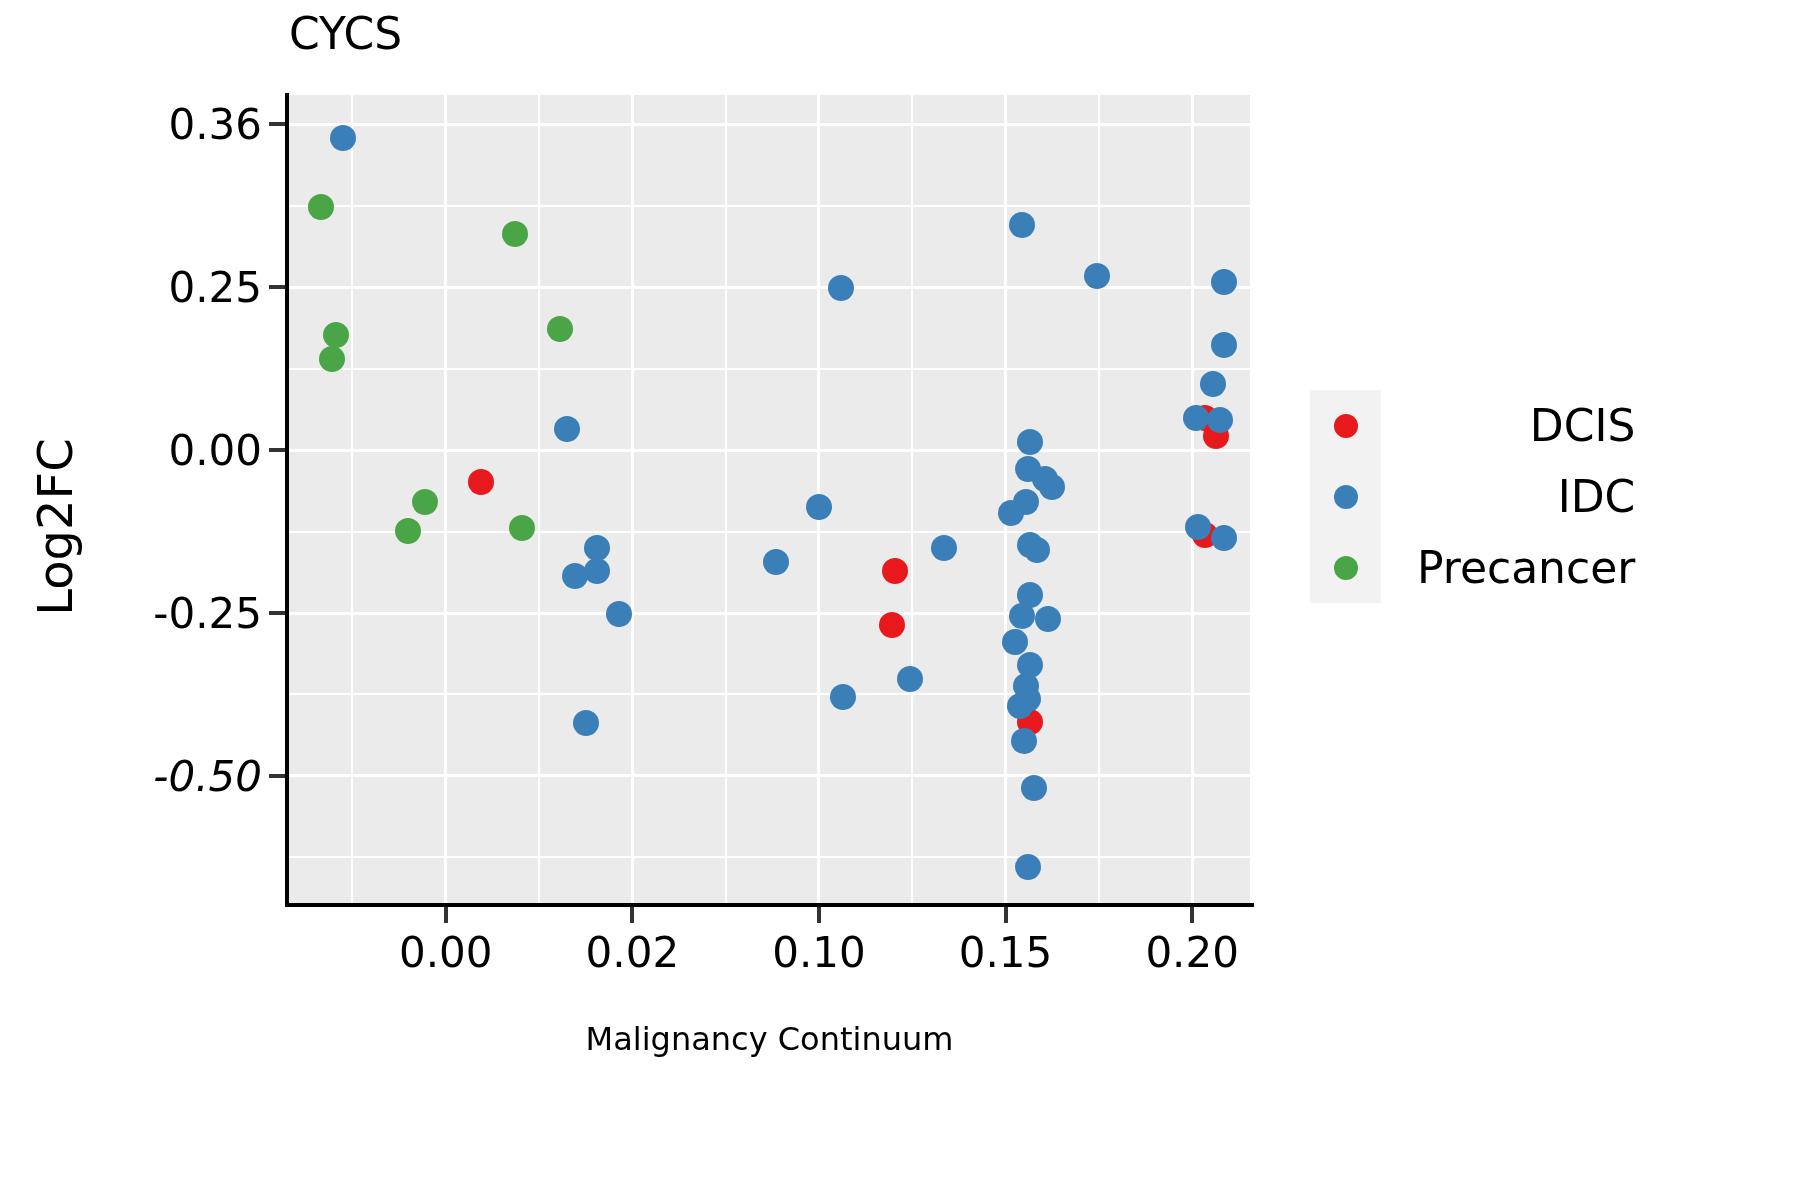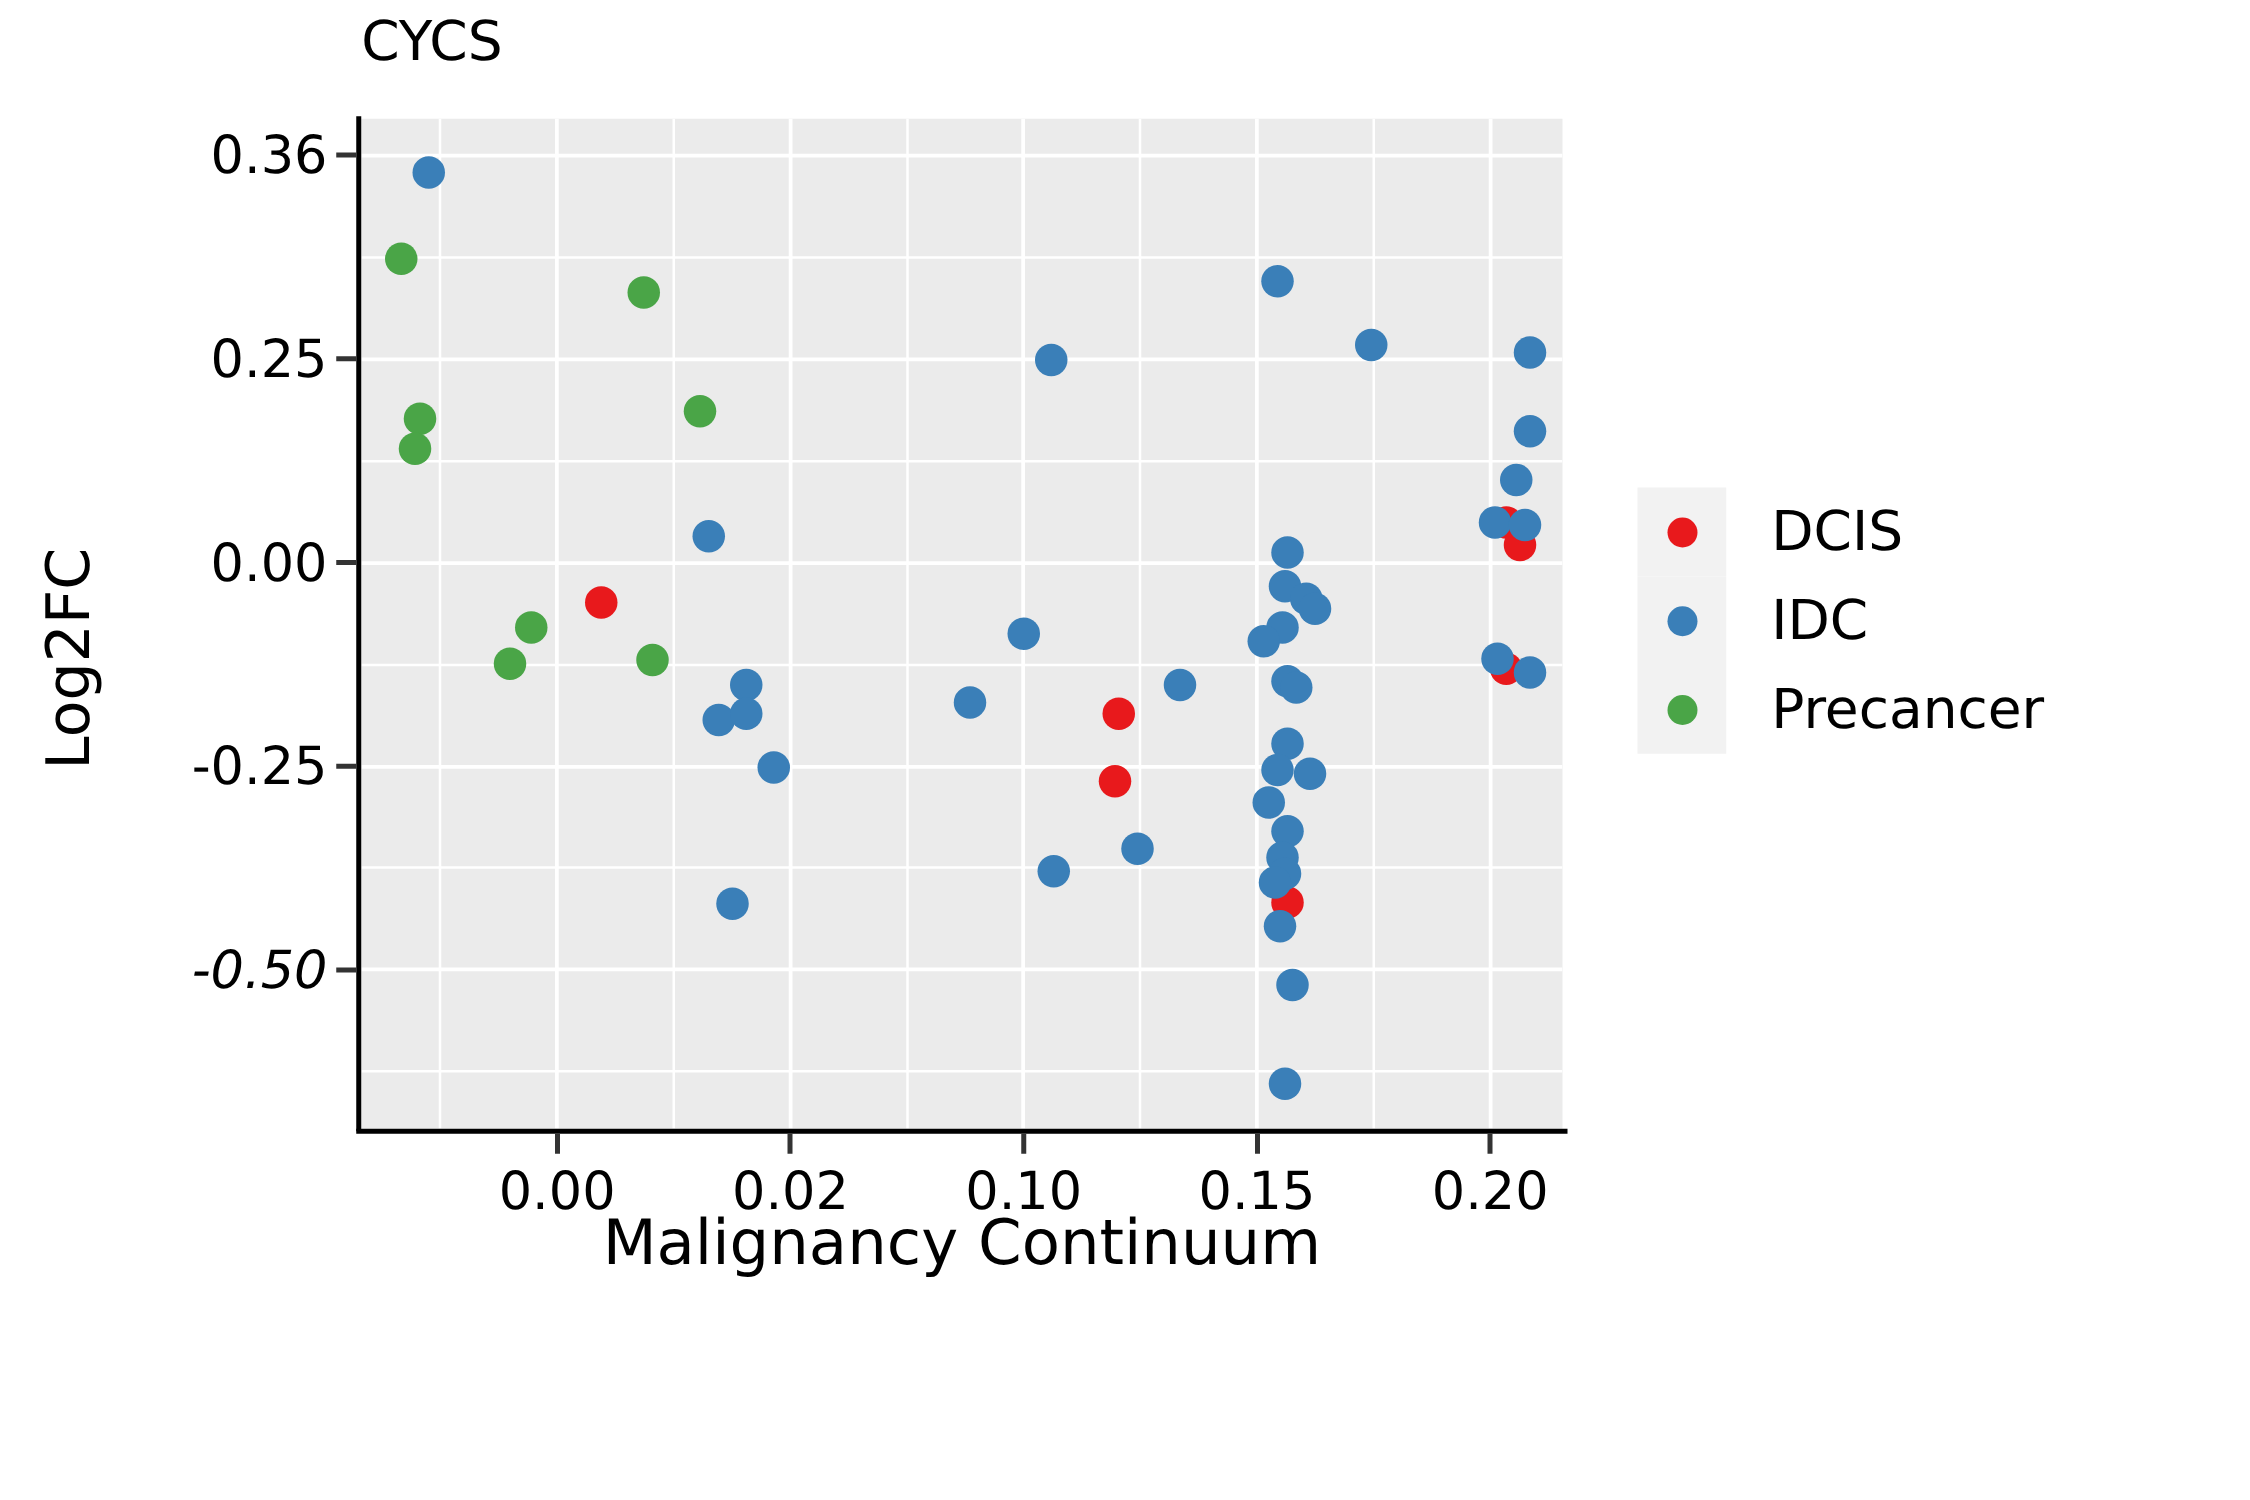--- a/index.html
+++ b/index.html
@@ -49,29 +49,29 @@
     white-space:nowrap;transform:translateX(-50%);
   }
 
   
   .ylab{
     position:absolute;left:-145px;top:499px;width:400px;
     text-align:center;font-size:48px;color:#000;
     transform:rotate(-90deg);white-space:nowrap;
   }
   .xlab{
-    position:absolute;left:289px;top:965px;width:961px;
-    text-align:center;font-size:50px;color:#000;white-space:nowrap;
+    position:absolute;left:289px;top:1020px;width:961px;
+    text-align:center;font-size:32px;color:#000;white-space:nowrap;
   }
 
   
   .legend{position:absolute;left:1310px;top:390px;}
   .legend-title{font-size:46px;color:#000;white-space:nowrap;margin-bottom:26px;padding-left:6px;}
   .legend-items{display:flex;flex-direction:column;}
-  .legend-row{display:flex;align-items:center;height:71px;}
+  .legend-row{display:flex;align-items:center;height:71px;justify-content:space-between;}
   .legend-key{
     width:71px;height:71px;background:#f2f2f2;
     display:flex;align-items:center;justify-content:center;flex:0 0 71px;
   }
   .legend-dot{width:24px;height:24px;border-radius:50%;}
   .legend-label{font-size:44px;color:#000;white-space:nowrap;margin-left:36px;}
 </style>
 </head>
 <body>
 

